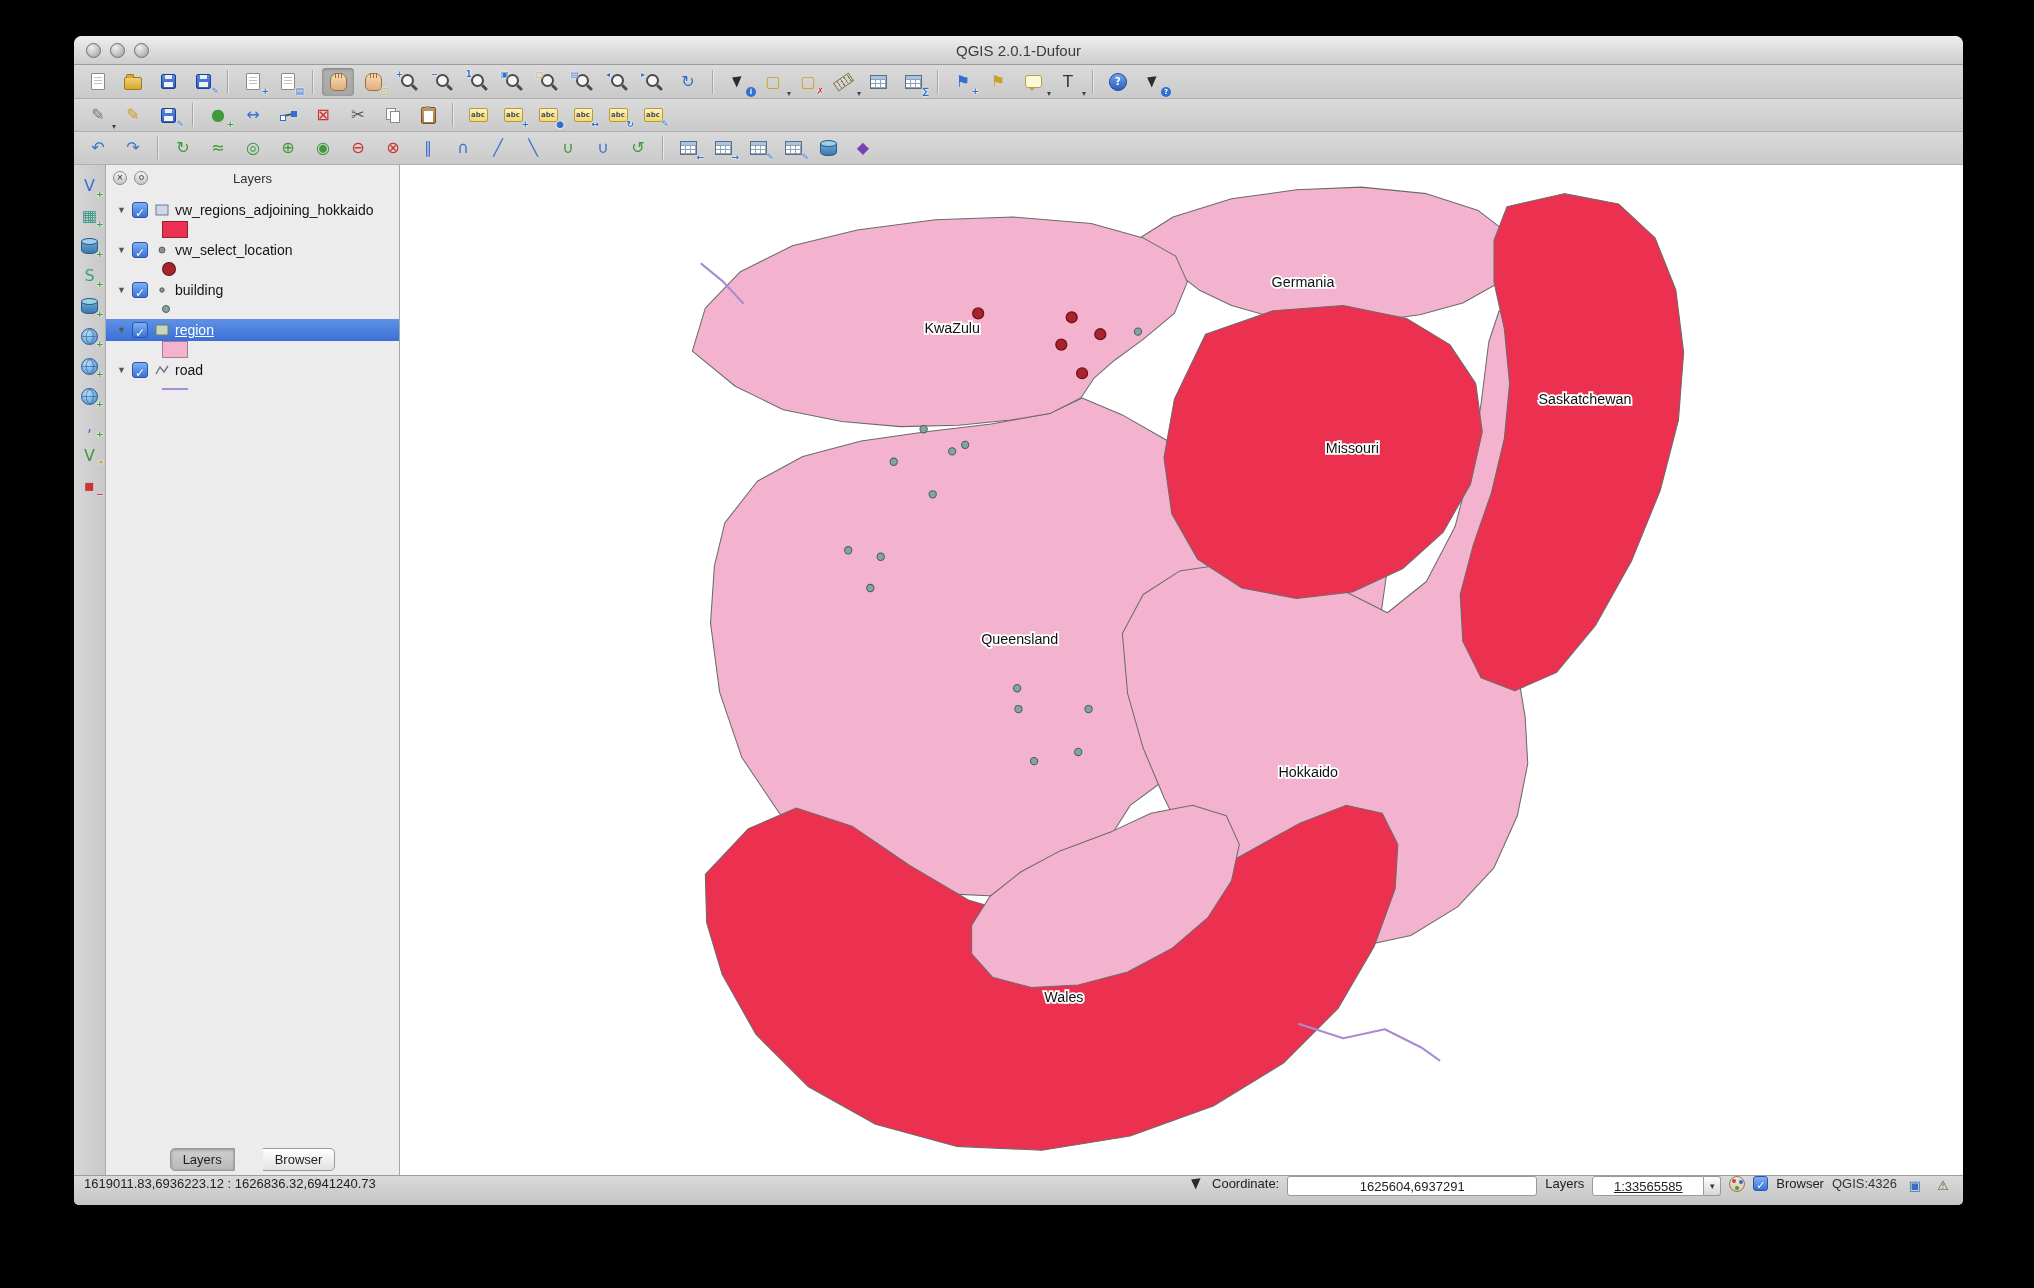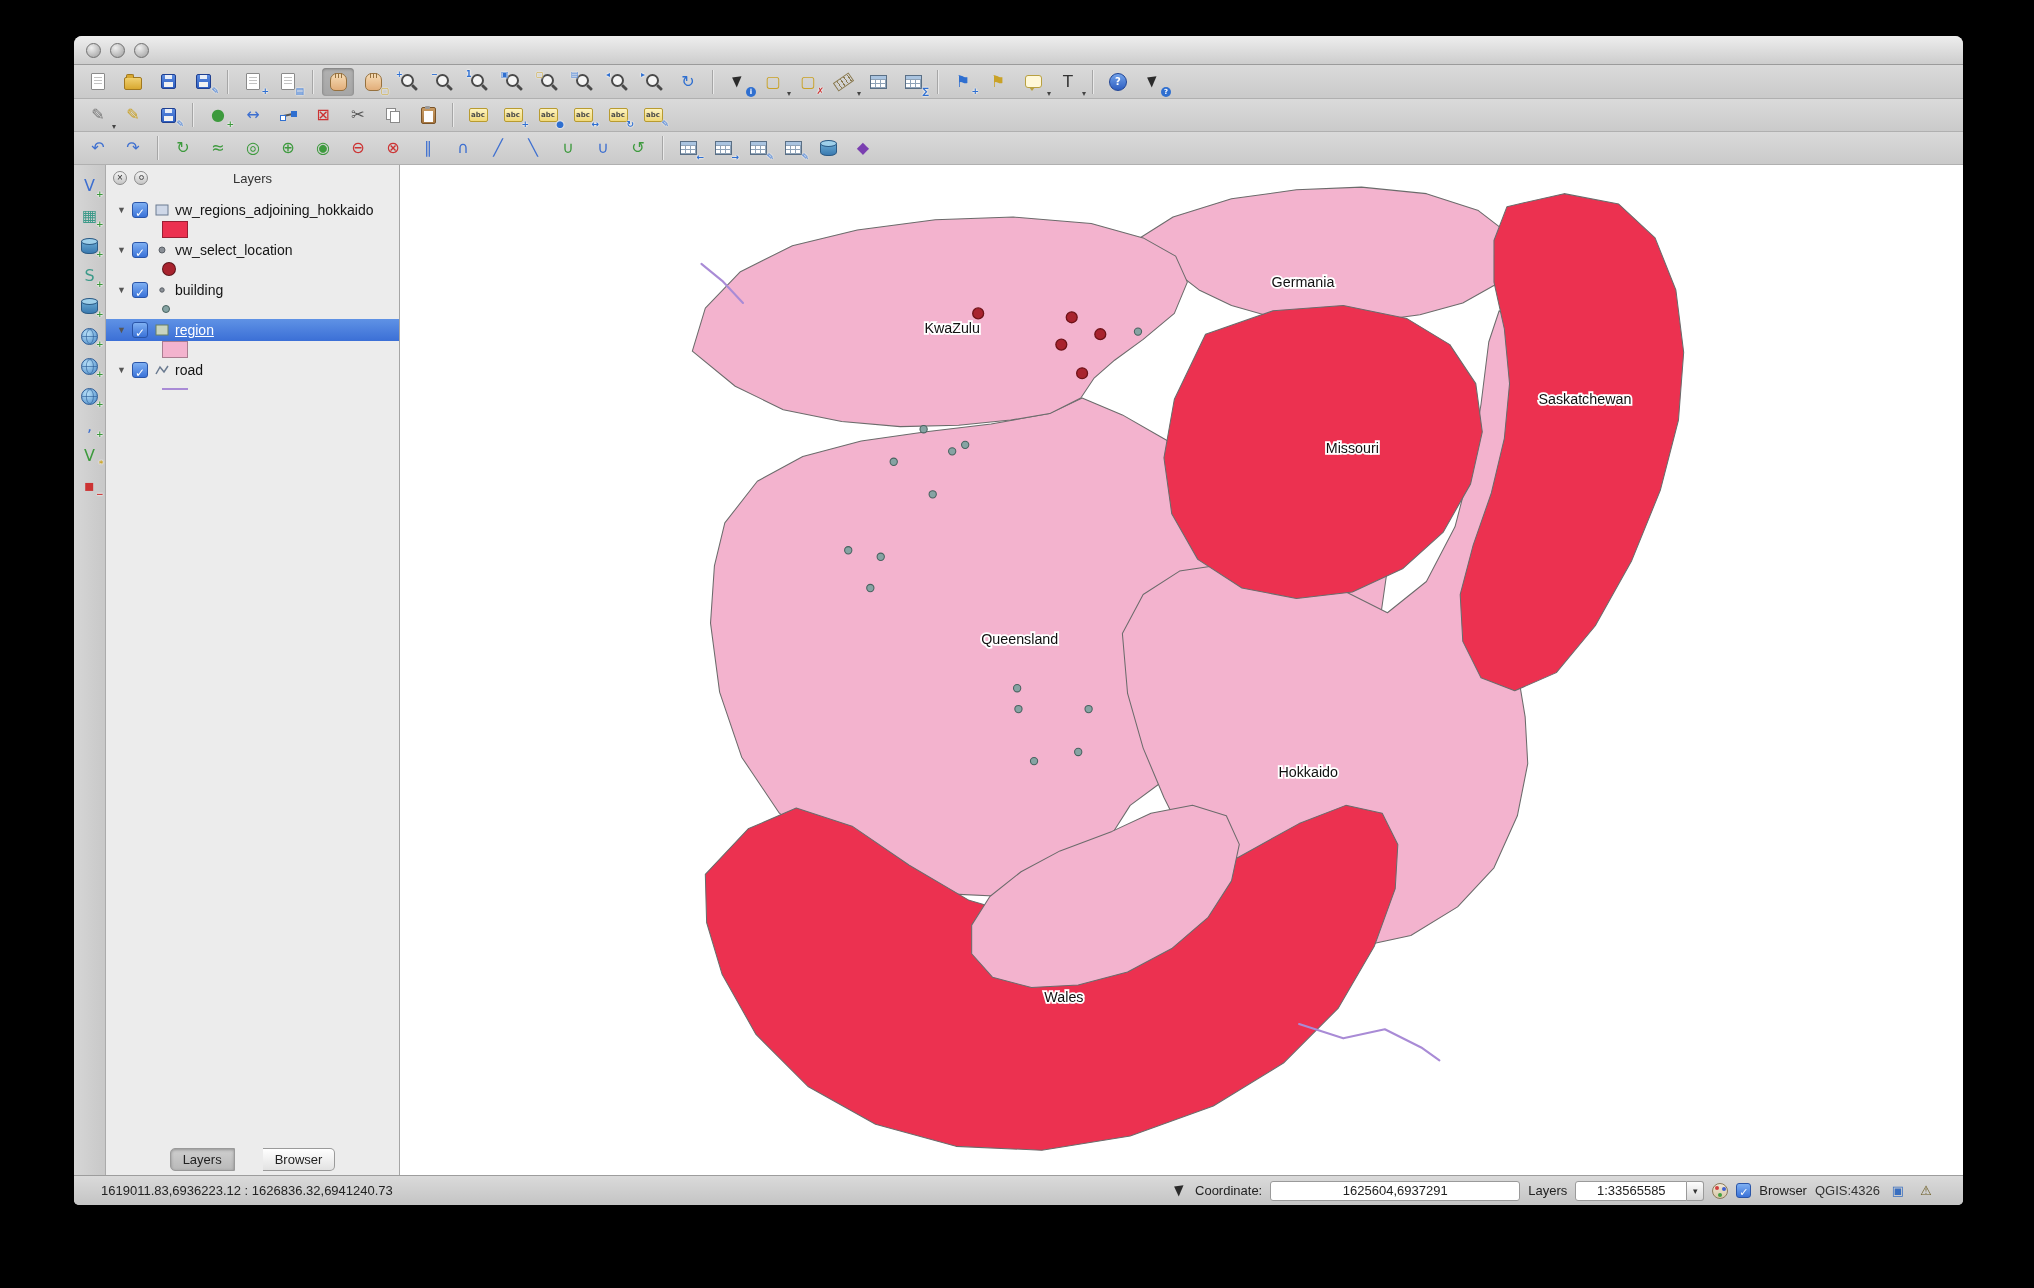--- a/index.html
+++ b/index.html
@@ -129,27 +129,27 @@
   .p-pink{fill:var(--pink);stroke:var(--boundary);stroke-width:.8;stroke-linejoin:round;}
   .p-red{fill:var(--red);stroke:var(--boundary);stroke-width:.8;stroke-linejoin:round;}
   .road-line{fill:none;stroke:var(--road);stroke-width:1.6;stroke-linecap:round;stroke-linejoin:round;}
   .pt-sel{fill:var(--point-selected);stroke:#6e1218;stroke-width:1;}
   .pt-plain{fill:var(--point-plain);stroke:#47625f;stroke-width:.8;}
   .rlabel{font-size:11px;fill:#111;stroke:#fff;stroke-width:2.8px;paint-order:stroke;text-anchor:middle;
       font-family:"Liberation Sans",sans-serif;}
 
   
   .status-bar{height:30px;background:linear-gradient(#dadada,#c4c4c4);border-top:1px solid #9d9d9d;
-      display:flex;align-items:center;padding:0 27px;font-size:13px;color:#222;gap:8px;box-sizing:border-box;}
+      display:flex;align-items:flex-start;padding:0 10px;font-size:13px;color:#222;gap:8px;box-sizing:border-box;}
   .sb-spacer{flex:1;}
   .sb-label{white-space:nowrap;}
   .sb-input{height:20px;border:1px solid #9a9a9a;border-radius:3px;background:#fff;font-size:13px;text-align:center;
       font-family:"Liberation Sans","DejaVu Sans",sans-serif;color:#222;box-sizing:border-box;}
   .sb-input.coord{width:250px;}
-  .sb-input.scale{width:112px;border-radius:3px 0 0 3px;}
+  .sb-input.scale{width:112px;border-radius:3px 0 0 3px;text-decoration:underline;}
   .combo{display:inline-flex;align-items:center;}
   .combo-btn{width:17px;height:20px;border:1px solid #9a9a9a;border-left:none;border-radius:0 3px 3px 0;
       background:linear-gradient(#fdfdfd,#d8d8d8);font-size:9px;color:#333;display:inline-flex;
       align-items:center;justify-content:center;box-sizing:border-box;}
   .sb-mouse{display:inline-flex;}
   .sb-palette{width:16px;height:16px;border-radius:50%;background:linear-gradient(#f0e8d8,#d8c8a8);
       border:1px solid #8a7a5a;position:relative;box-sizing:border-box;flex:none;}
   .sb-palette::after{content:"";position:absolute;width:4px;height:4px;border-radius:50%;background:#d04040;
       left:2px;top:2px;box-shadow:7px 1px 0 #4060d0,3px 7px 0 #40a040;}
   .cb.small{width:15px;height:15px;}
@@ -165,20 +165,21 @@
 
 <div class="screen">
   <div class="window">
 
     <div class="titlebar">
       <div class="traffic">
         <span class="tl"></span>
         <span class="tl"></span>
         <span class="tl"></span>
       </div>
+      <div class="title">QGIS 2.0.1-Dufour</div>
     </div>
 
     <div class="toolbar" id="tb1">
         <span class="tb-btn k-doc">
           <i class="ic ic-doc"></i>
         </span>
         <span class="tb-btn k-folder">
           <i class="ic ic-folder"></i>
         </span>
         <span class="tb-btn k-floppy">

